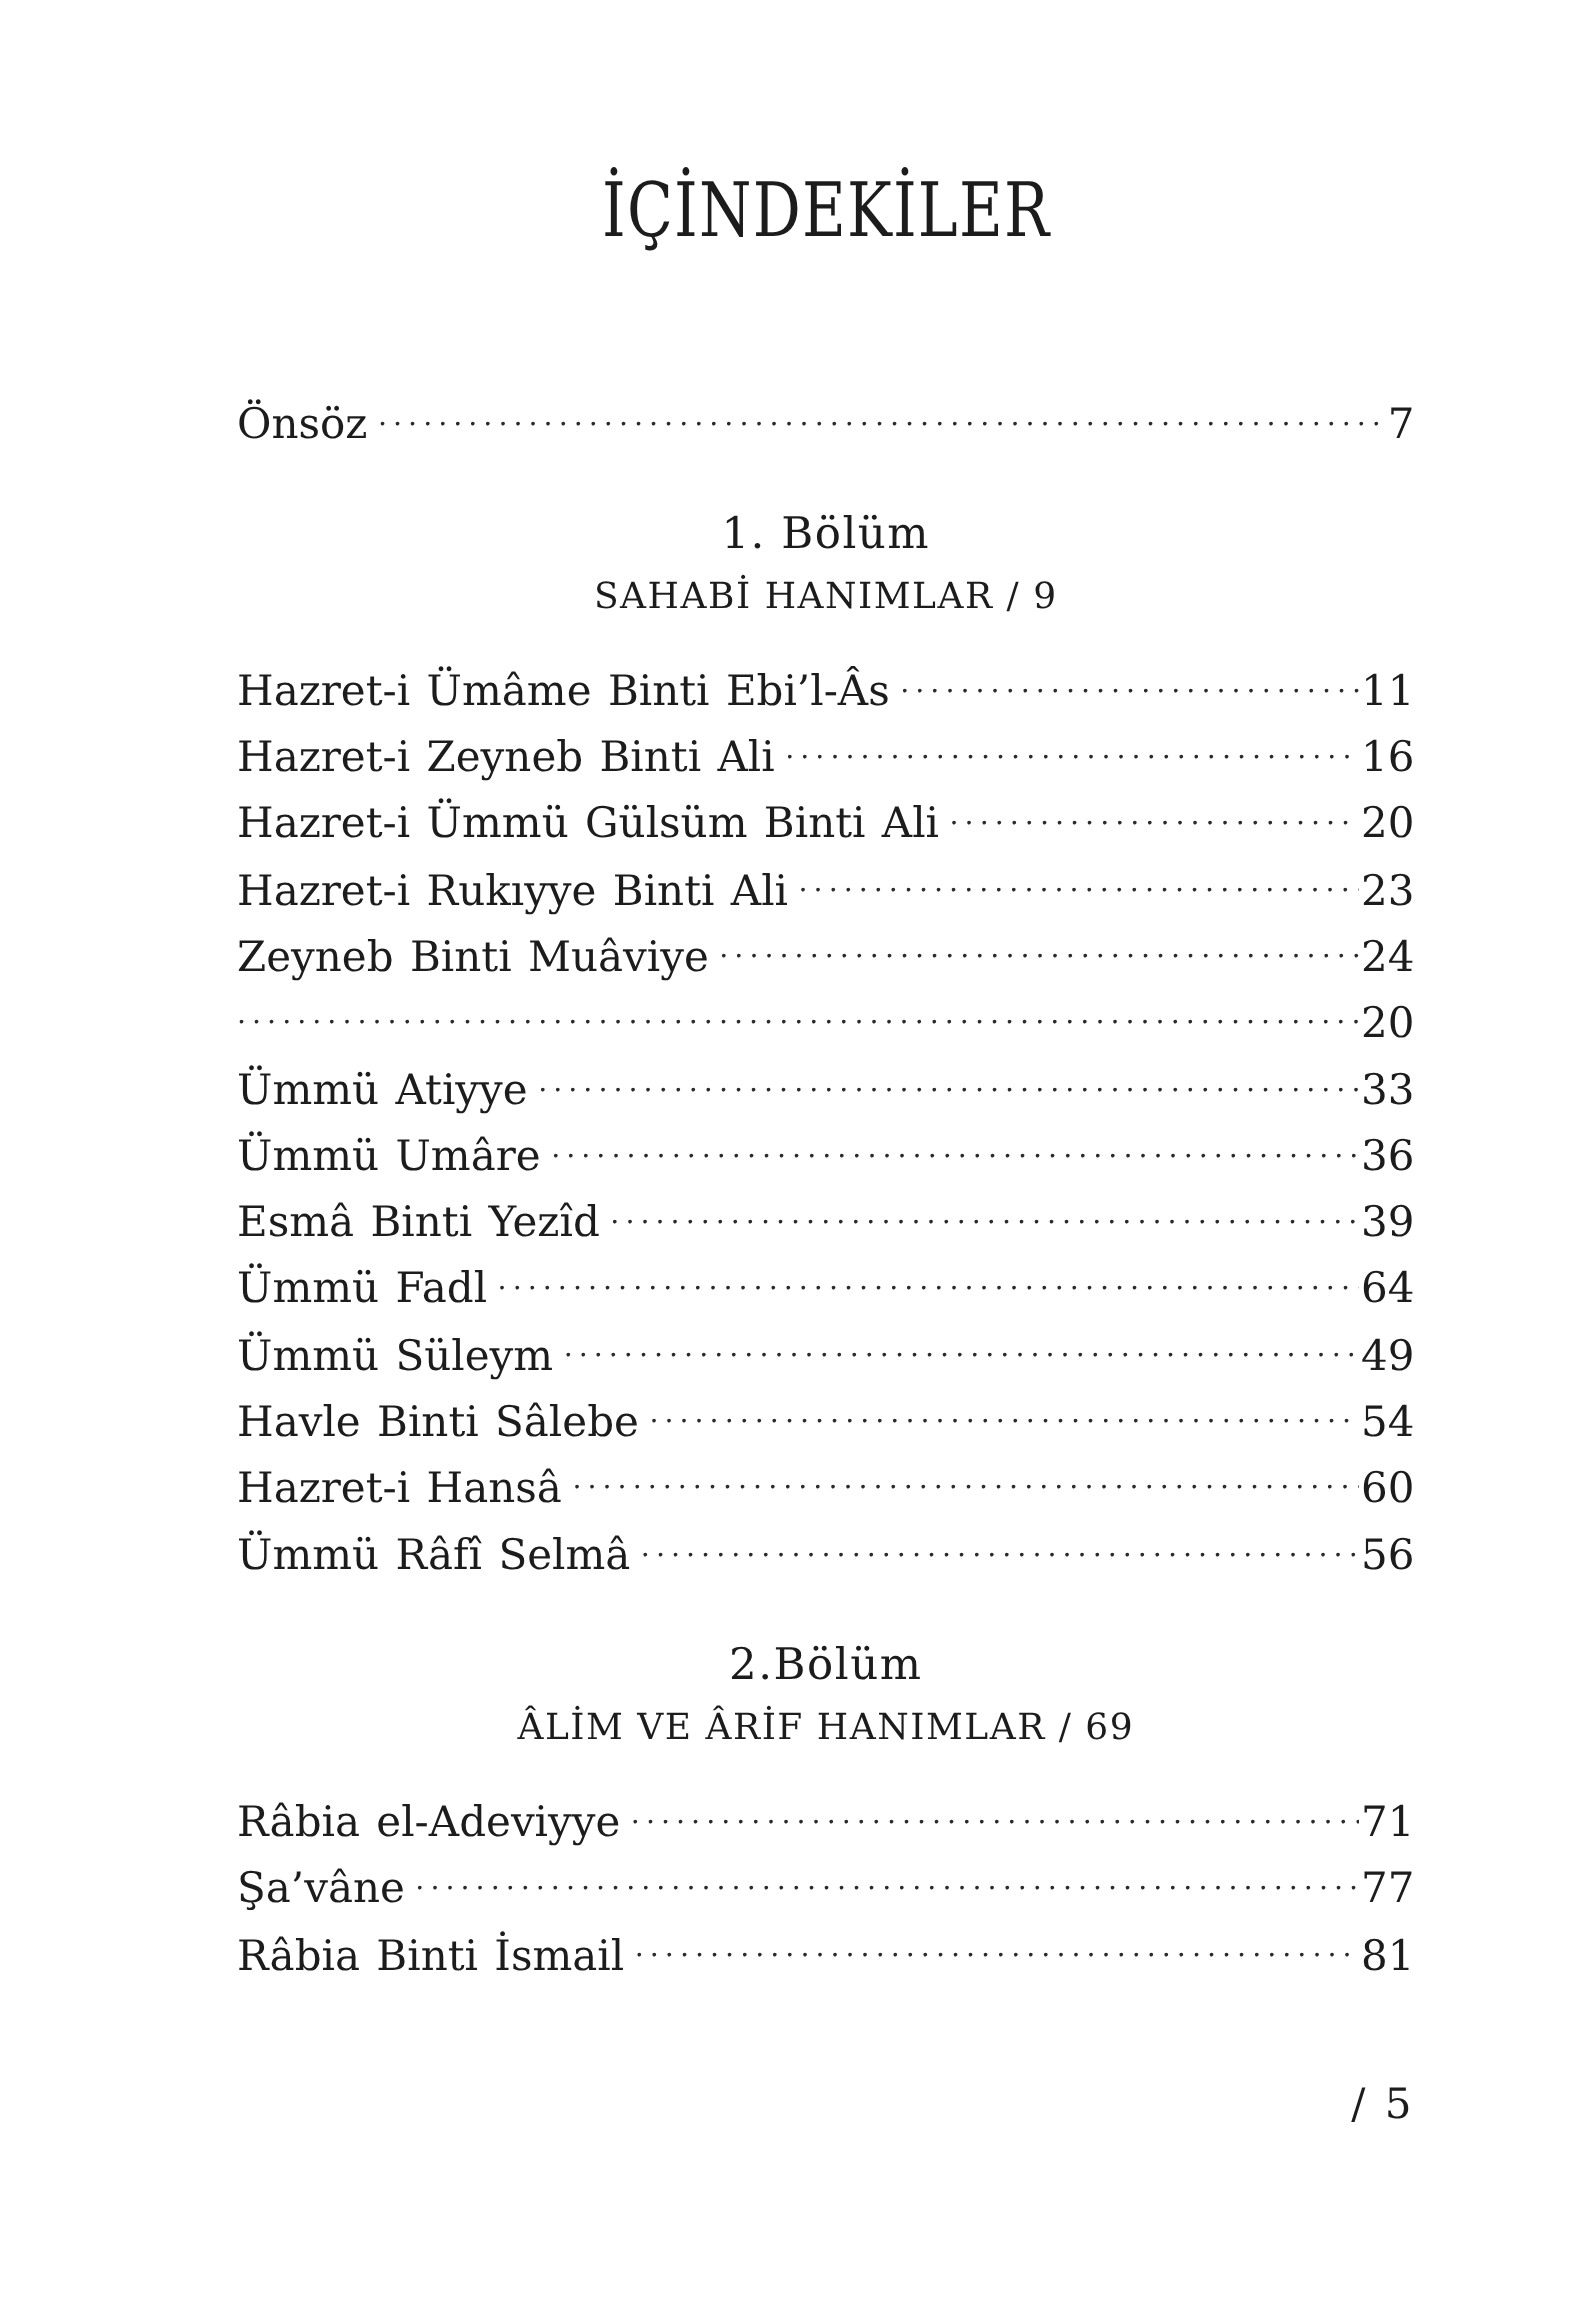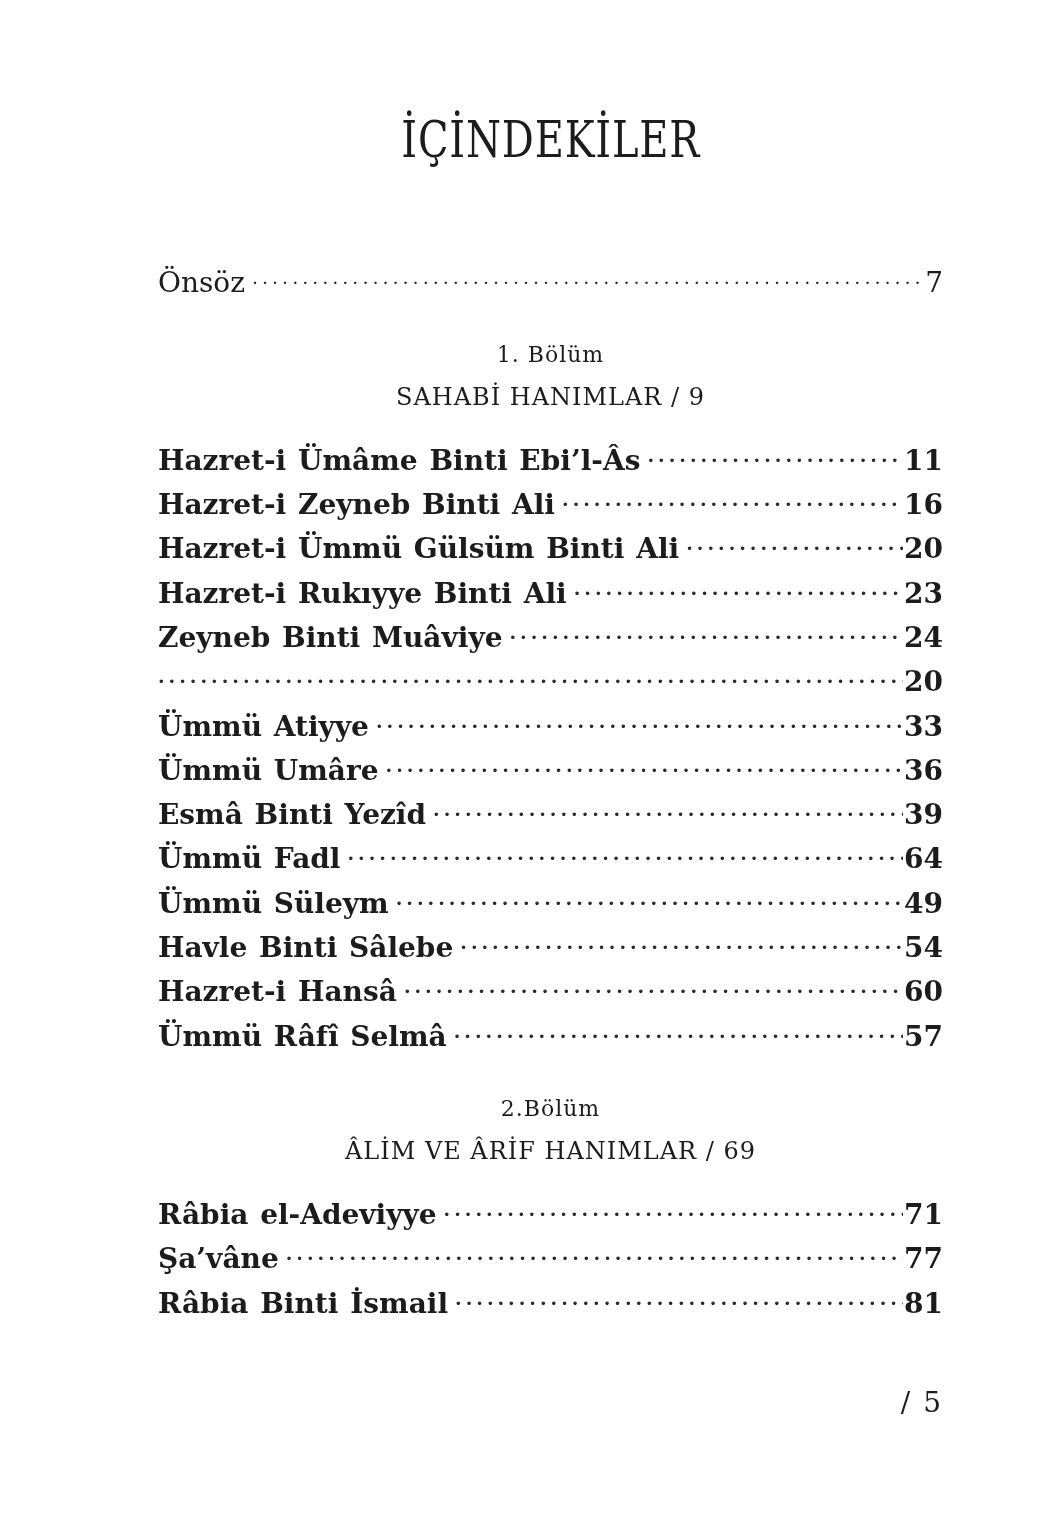--- a/index.html
+++ b/index.html
@@ -64,32 +64,31 @@
   .pagenum {
     flex: 0 0 auto;
     padding-left: 1px;
     text-align: right;
   }
   .section-heading {
     text-align: center;
     margin-top: 24px;
   }
   .heading-line1 {
-    font-size: 22px;
+    font-size: 29px;
     line-height: 42px;
     letter-spacing: 1px;
   }
   .heading-line2 {
     font-size: 24px;
     line-height: 42px;
     letter-spacing: 1px;
   }
   .rows {
     margin-top: 26px;
-    font-weight: bold;
   }
   .footer-pagenum {
     position: absolute;
     top: 1386px;
     right: 120px;
     font-size: 28px;
     letter-spacing: 2px;
   }
 </style>
 </head>
@@ -190,21 +189,21 @@
 
   <div class="row">
     <span class="label">Hazret-i Hansâ</span>
     <span class="leader" aria-hidden="true">....................................................................................................................................................................................................................................................................</span>
     <span class="pagenum">60</span>
   </div>
 
   <div class="row">
     <span class="label">Ümmü Râfî Selmâ</span>
     <span class="leader" aria-hidden="true">....................................................................................................................................................................................................................................................................</span>
-    <span class="pagenum">57</span>
+    <span class="pagenum">56</span>
   </div>
 </div>
   </section>
 
   <section class="toc-section">
     <div class="section-heading">
       <div class="heading-line1">2.Bölüm</div>
       <div class="heading-line2">ÂLİM VE ÂRİF HANIMLAR / 69</div>
     </div>
     <div class="rows">

